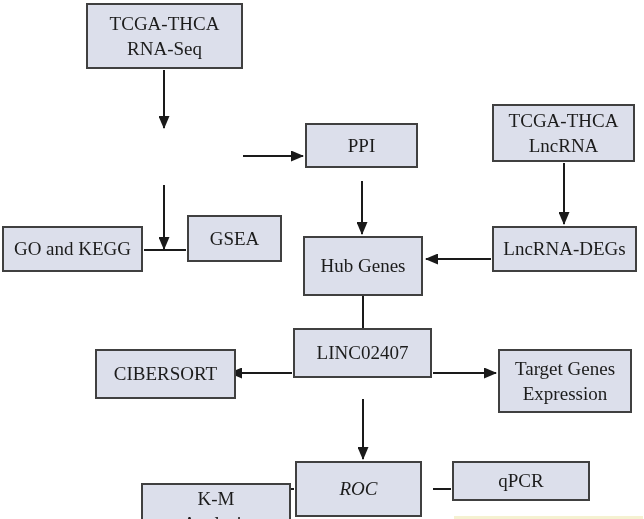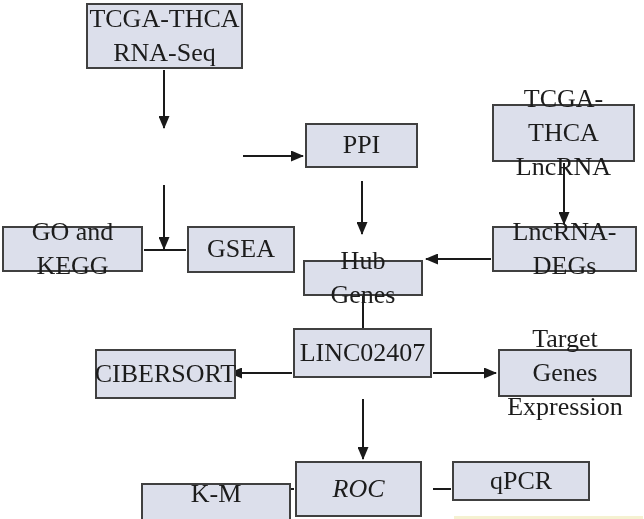--- a/index.html
+++ b/index.html
@@ -20,21 +20,21 @@
   .node {
     position: absolute;
     box-sizing: border-box;
     background: #dcdfeb;
     border: 2px solid #404040;
     display: flex;
     align-items: center;
     justify-content: center;
     text-align: center;
     white-space: pre-line;
-    font-size: 26px;
+    font-size: 19px;
     line-height: 1.32;
     color: #1c1c1c;
   }
   .bottom-highlight {
     position: absolute;
     left: 454px; top: 516px;
     width: 189px; height: 3px;
     background: #f3efc9;
     opacity: 0.85;
   }
@@ -69,31 +69,31 @@
 RNA-Seq</div>
 
 
   <div class="node" style="left:305px; top:123px; width:113px; height:45px;">PPI</div>
 
   <div class="node" style="left:492px; top:104px; width:143px; height:58px;">TCGA-THCA
 LncRNA</div>
 
   <div class="node" style="left:2px;   top:226px; width:141px; height:46px;">GO and KEGG</div>
 
-  <div class="node" style="left:187px; top:226px; width:108px;  height:47px;">GSEA</div>
+  <div class="node" style="left:187px; top:215px; width:95px;  height:47px;">GSEA</div>
 
-  <div class="node" style="left:303px; top:236px; width:120px; height:36px;margin-top:24px;">Hub Genes</div>
+  <div class="node" style="left:303px; top:236px; width:120px; height:60px;">Hub Genes</div>
 
   <div class="node" style="left:492px; top:226px; width:145px; height:46px;">LncRNA-DEGs</div>
 
   <div class="node" style="left:95px;  top:349px; width:141px; height:50px;">CIBERSORT</div>
 
   <div class="node" style="left:293px; top:328px; width:139px; height:50px;">LINC02407</div>
 
-  <div class="node" style="left:498px; top:349px; width:134px; height:48px;">Target Genes
+  <div class="node" style="left:498px; top:349px; width:134px; height:64px;">Target Genes
 Expression</div>
 
   <div class="node" style="left:141px; top:483px; width:150px; height:56px;">K-M
 Analysis</div>
 
   <div class="node" style="left:295px; top:461px; width:127px; height:56px;font-style:italic;">ROC</div>
 
   <div class="node" style="left:452px; top:461px; width:138px; height:40px;">qPCR</div>
 
   <div class="bottom-highlight"></div>

